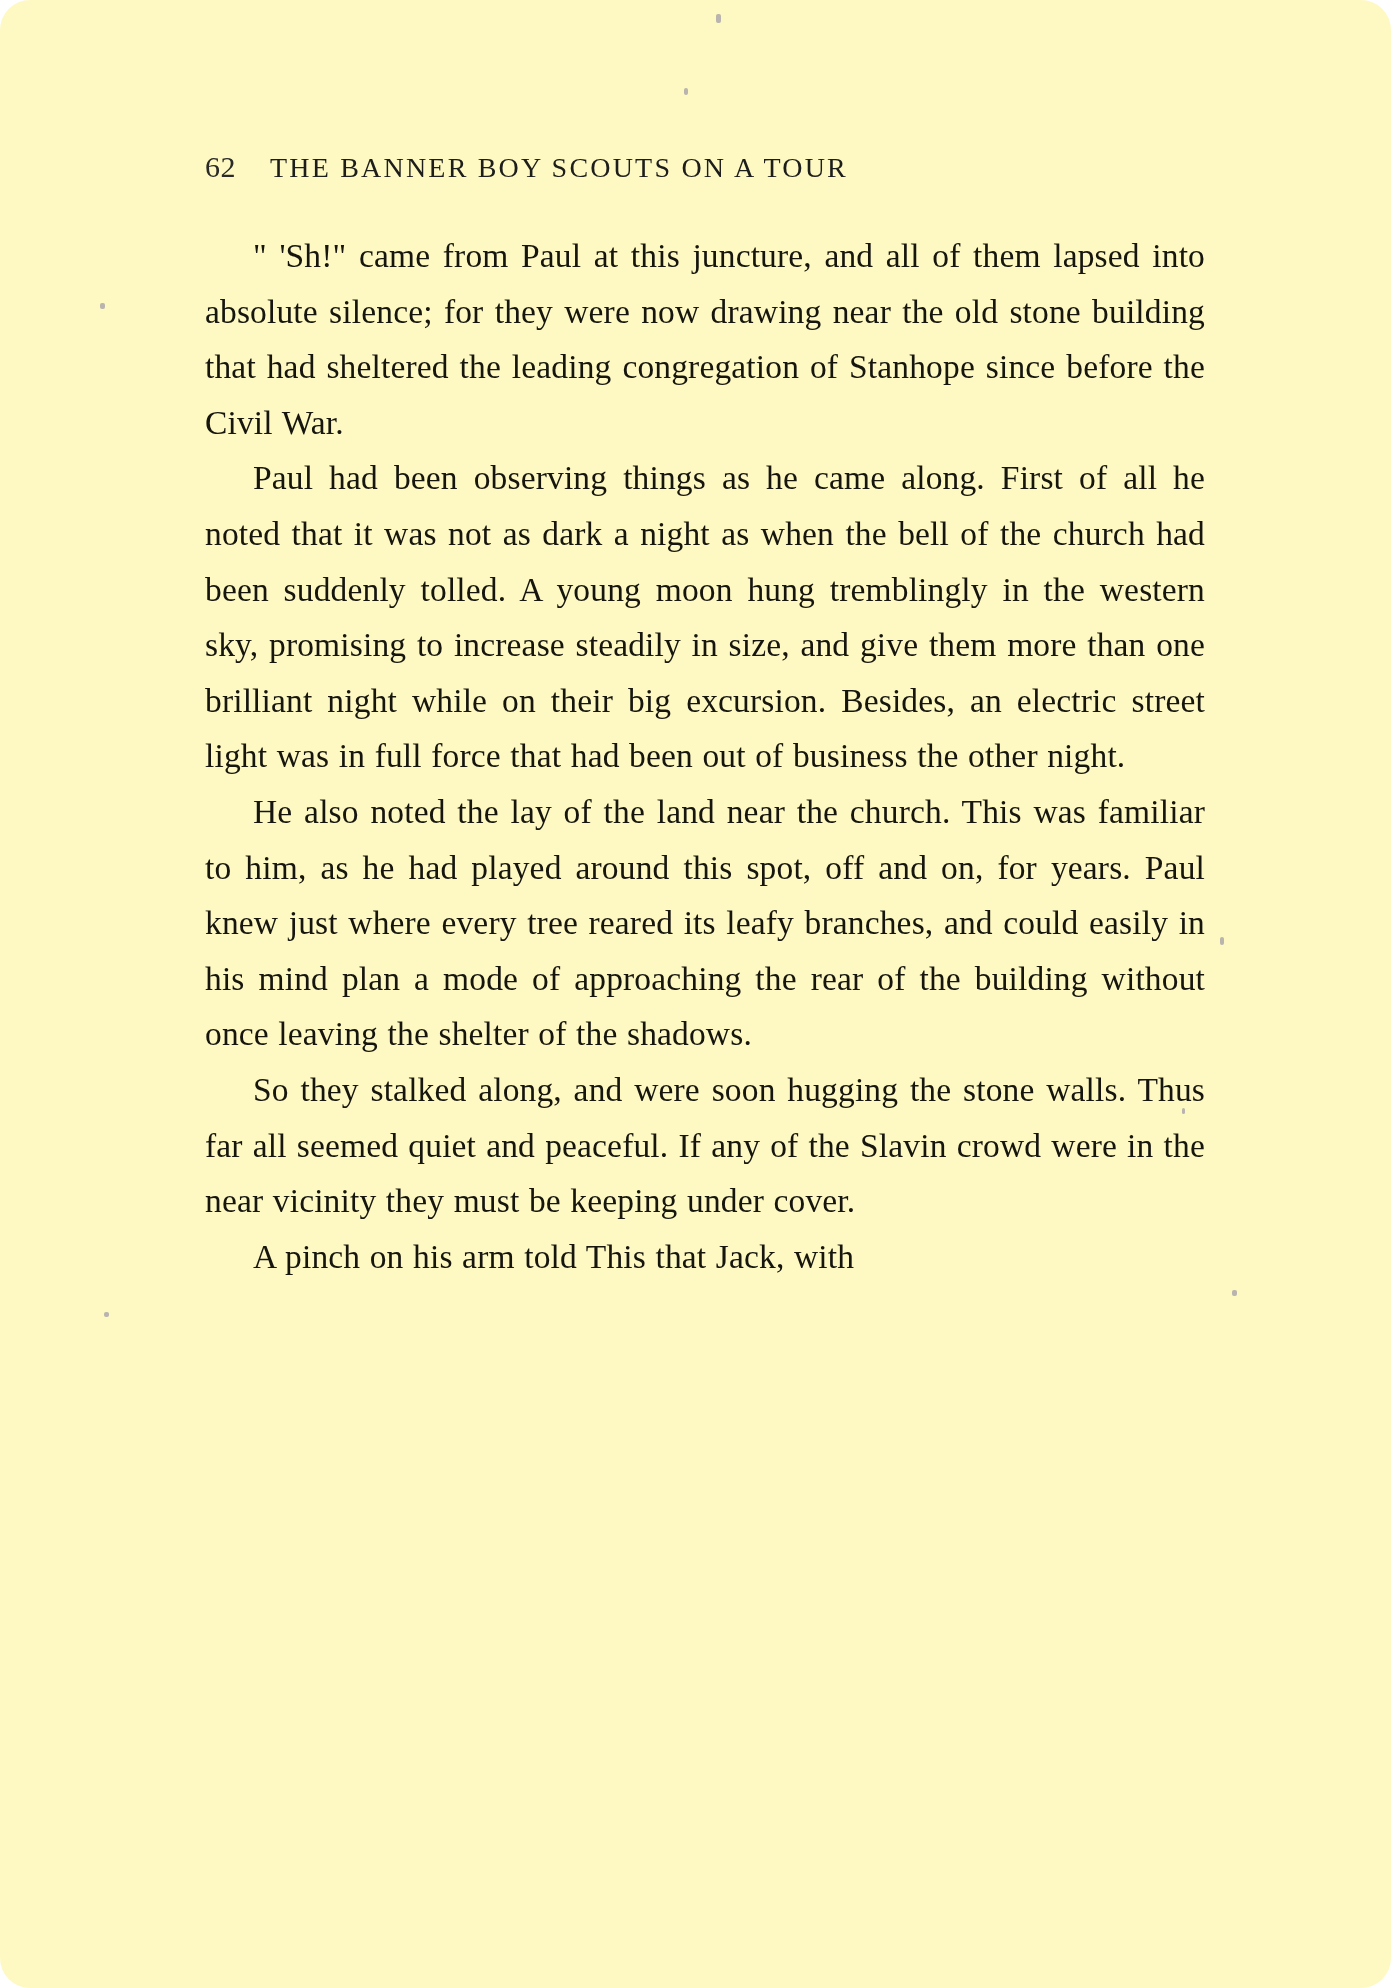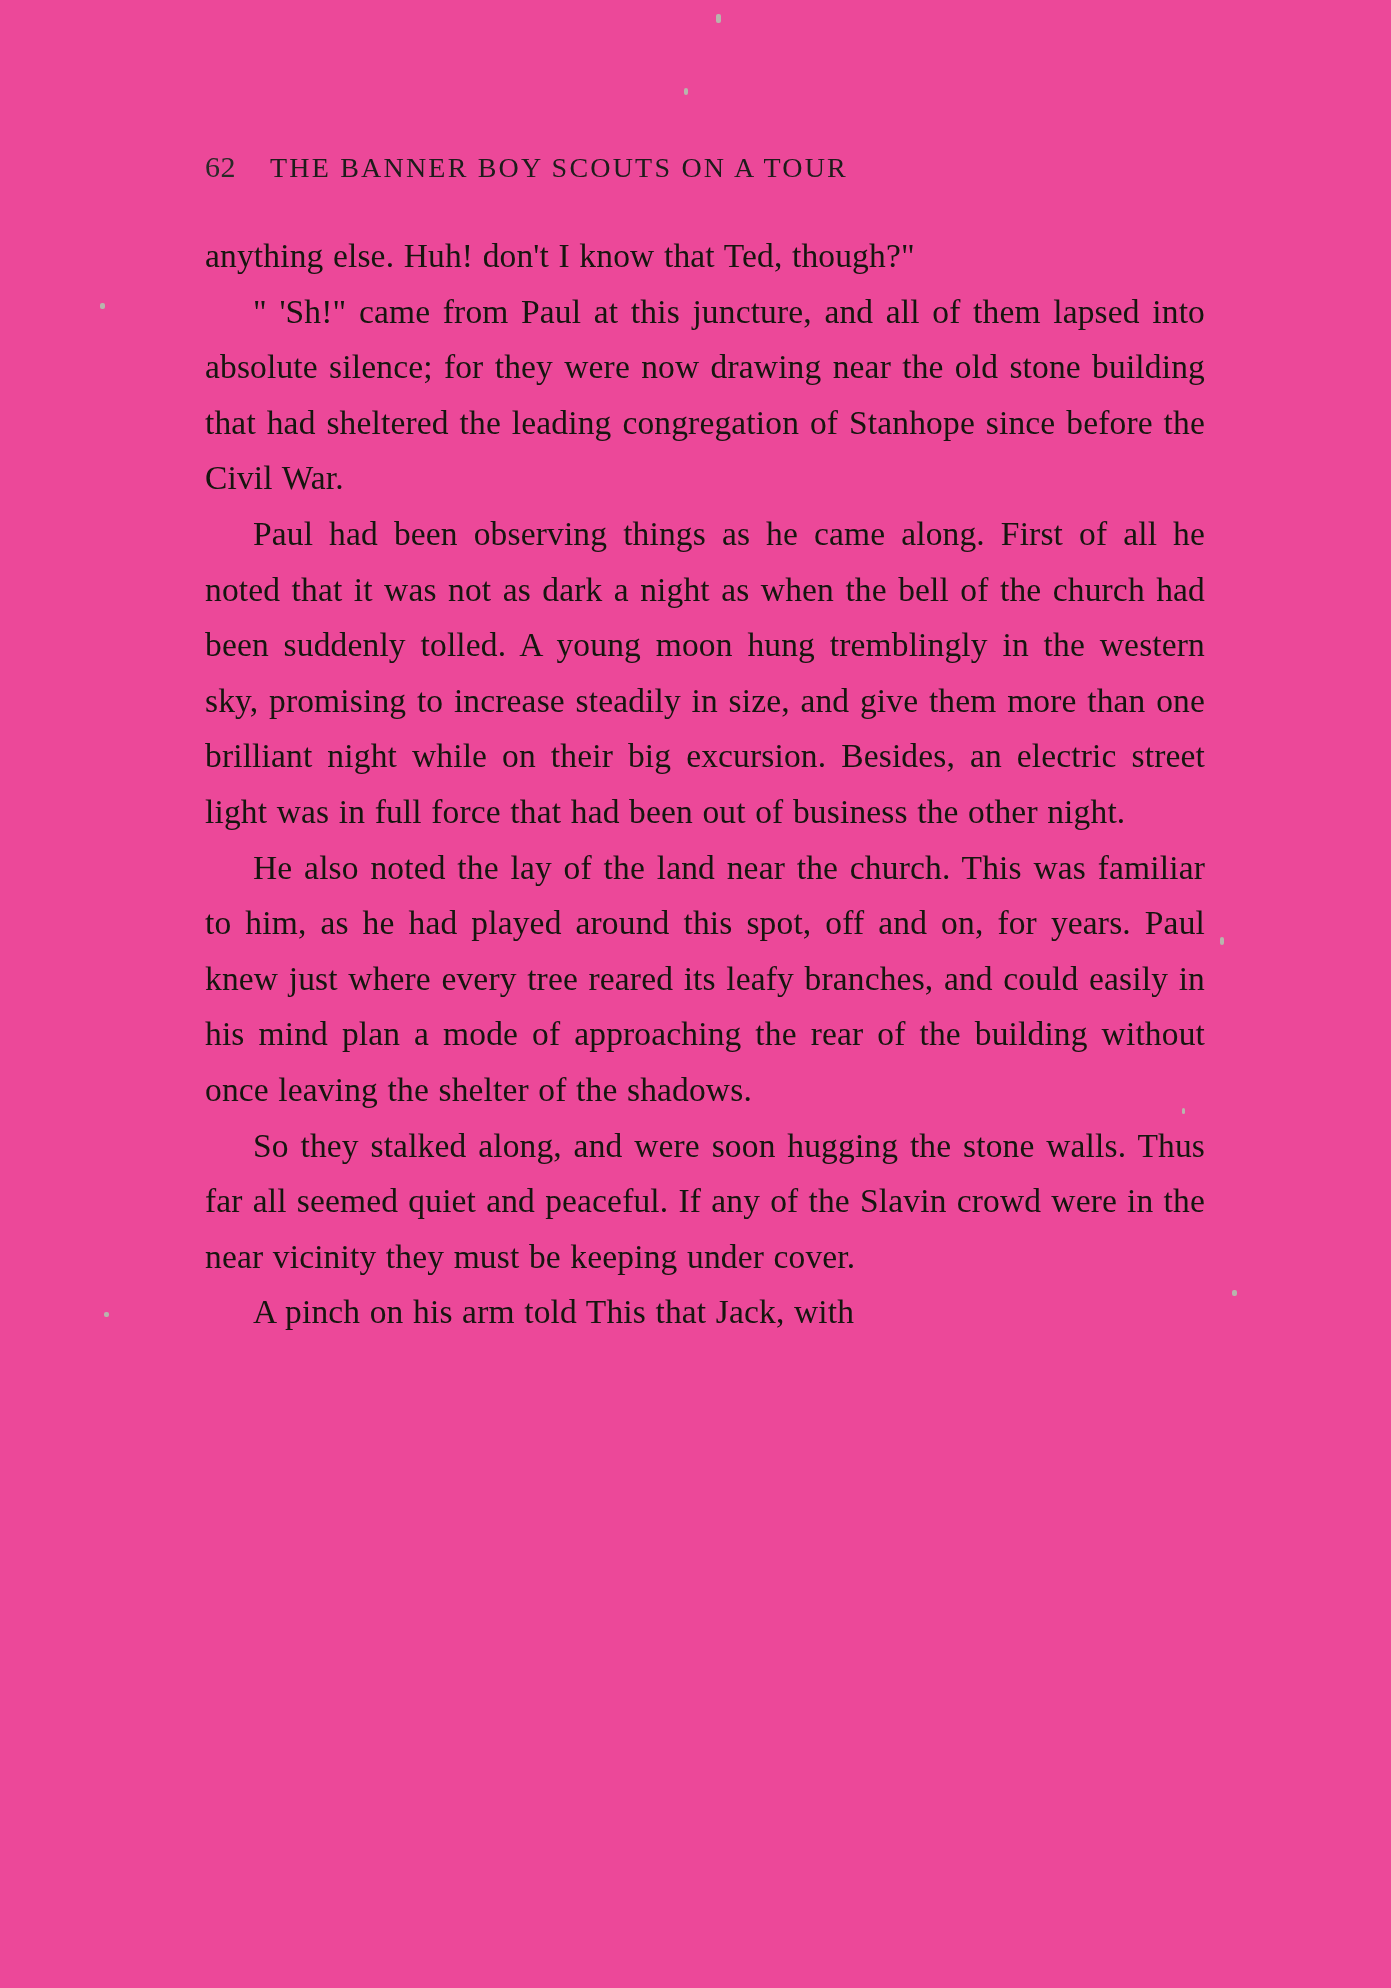--- a/index.html
+++ b/index.html
@@ -14,21 +14,22 @@
     color: #1a1a1a;
     position: relative;
     overflow: hidden;
   }
   .page {
     position: absolute;
     top: 0;
     left: 0;
     width: 1391px;
     height: 1988px;
-    background: #ec4899;
+    background: #fef9c3;
+    border-radius: 30px;
   }
   
   .speck {
     position: absolute;
     background: #b9b4ad;
     border-radius: 50%;
   }
   .s1 { width: 5px; height: 9px; left: 716px; top: 14px; border-radius: 2px; }
   .s2 { width: 4px; height: 7px; left: 684px; top: 88px; border-radius: 2px; }
   .s3 { width: 5px; height: 6px; left: 100px; top: 303px; border-radius: 2px; }
@@ -91,21 +92,20 @@
   <div class="speck s5"></div>
   <div class="speck s6"></div>
   <div class="speck s7"></div>
 
   <div class="header">
     <span class="folio">62</span>
     <span class="running-head">THE BANNER BOY SCOUTS ON A TOUR</span>
   </div>
 
   <div class="body-text">
-    <p class="first">anything else.   Huh! don't I know that Ted, though?"</p>
     <p>" 'Sh!" came from Paul at this juncture, and all of them lapsed into absolute silence; for they were now drawing near the old stone building that had sheltered the leading congregation of Stanhope since before the Civil War.</p>
     <p>Paul had been observing things as he came along.   First of all he noted that it was not as dark a night as when the bell of the church had been suddenly tolled.   A young moon hung tremblingly in the western sky, promising to increase steadily in size, and give them more than one brilliant night while on their big excursion.   Besides, an electric street light was in full force that had been out of business the other night.</p>
     <p>He also noted the lay of the land near the church.   This was familiar to him, as he had played around this spot, off and on, for years. Paul knew just where every tree reared its leafy branches, and could easily in his mind plan a mode of approaching the rear of the building without once leaving the shelter of the shadows.</p>
     <p>So they stalked along, and were soon hugging the stone walls.   Thus far all seemed quiet and peaceful.   If any of the Slavin crowd were in the near vicinity they must be keeping under cover.</p>
     <p>A pinch on his arm told This that Jack, with</p>
   </div>
 
 </div>
 
 </body></html>

